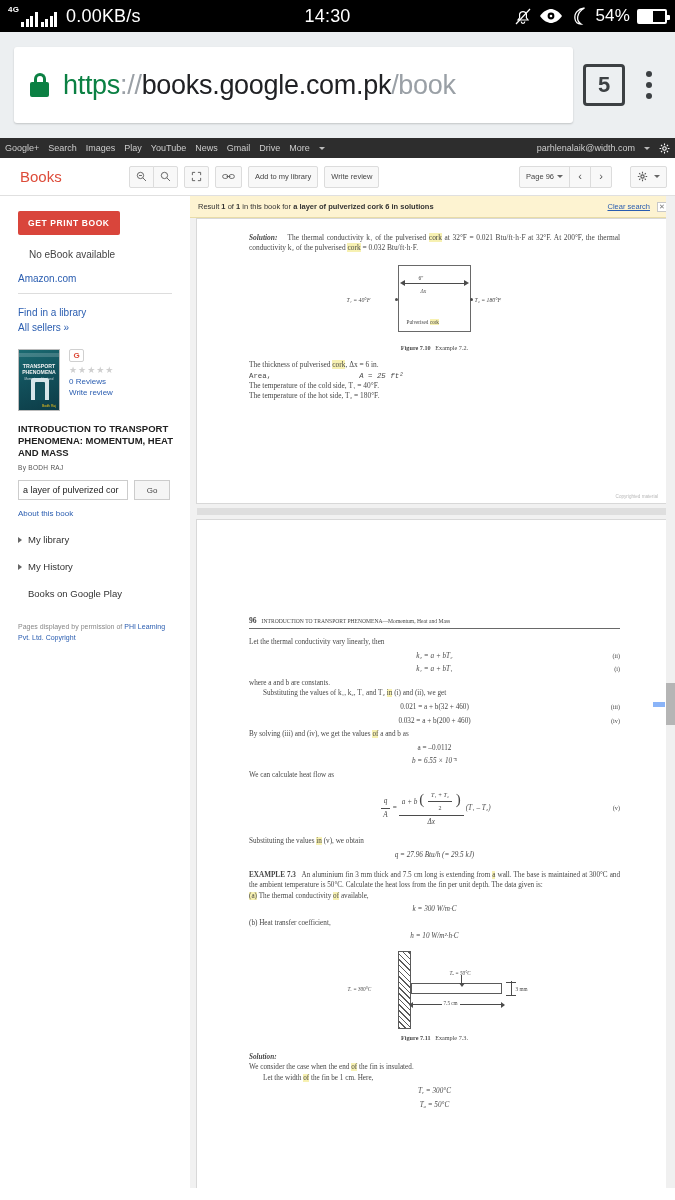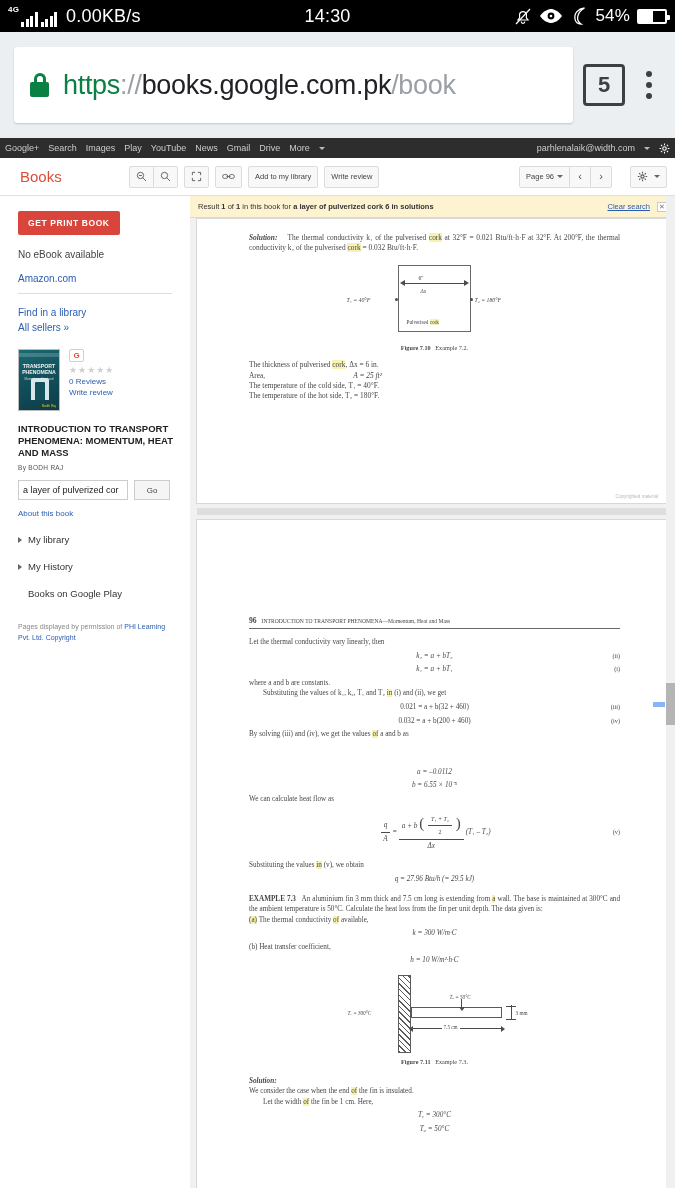--- a/index.html
+++ b/index.html
@@ -103,21 +103,21 @@
   
   .content { position: relative; height: 992px; background: #fff; display: flex; }
 
   
   .sidebar { width: 190px; padding: 8px 14px 0 14px; font-size: 9px; color: #222; background: #fff; }
   .getprint {
     background: #d9453b; color: #fff; font-size: 8.5px; font-weight: 700;
     letter-spacing: .6px; padding: 7px 10px; display: inline-block; border-radius: 2px;
     margin: 7px 0 0 4px;
   }
-  .sb-line { margin: 14px 0 0 4px; font-size: 10px; color: #444; }
+  .sb-line { margin: 14px 0 0 15px; font-size: 10px; color: #444; }
   .sb-link { color: #2a5db0; text-decoration: none; display: block; margin: 13px 0 0 4px; font-size: 10px; }
   .hr { border-top: 1px solid #ddd; margin: 9px 4px 0 4px; }
   .bookrow { display: flex; gap: 9px; margin: 16px 0 0 4px; }
   .cover {
     width: 42px; height: 62px; flex: none; border: 1px solid #bbb;
     background: linear-gradient(160deg,#1b6b72 0%,#12515c 45%,#0d3c47 100%);
     position: relative; overflow: hidden;
   }
   .cover .ctitle { position: absolute; top: 13px; left: 2px; right: 2px; color: #f2f2f2; font-size: 5.2px; font-weight: 700; line-height: 6px; text-align: center; }
   .cover .csub { position: absolute; top: 27px; left: 2px; right: 2px; color: #cfd8dc; font-size: 3px; text-align: center; }
@@ -453,21 +453,21 @@
           </div>
           <div class="figcap">
             <b>Figure 7.10</b>&nbsp;&nbsp;
             <span>Example 7.2.</span>
           </div>
 
           <p style="margin-top:7px;">
             <span>The thickness of pulverised</span>
             <span class="hl">cork</span><span>, Δx = 6 in.</span>
           </p>
-          <p style="display:flex;">
+          <p style="display:flex;font-family:Liberation Mono, monospace;">
             <span>Area,</span>
             <span style="margin-left:88px;font-style:italic;">A = 25 ft²</span>
           </p>
           <p>The temperature of the cold side, T₁ = 40°F.</p>
           <p>The temperature of the hot side, T₂ = 180°F.</p>
         </div>
         <div class="copyright">Copyrighted material</div>
       </div>
 
       <div class="gapbar"></div>
@@ -501,21 +501,21 @@
           <div class="eq">
             <span>0.032 = a + b(200 + 460)</span>
             <span class="eqn">(iv)</span>
           </div>
           <p>
             <span>By solving (iii) and (iv), we get the values</span>
             <span class="hl">of</span>
             <span>a and b as</span>
           </p>
           <div class="eq">
-            <span style="font-style:italic;margin-top:24px;">a = –0.0112</span>
+            <span style="">a = –0.0112</span>
           </div>
           <div class="eq">
             <span style="font-style:italic;">b = 6.55 × 10⁻⁵</span>
           </div>
           <p>We can calculate heat flow as</p>
 
           <div class="eq" style="margin:9px 0;">
             <span class="frac">
               <span class="num" style="font-style:italic;">q</span>
               <span class="den" style="font-style:italic;">A</span>

